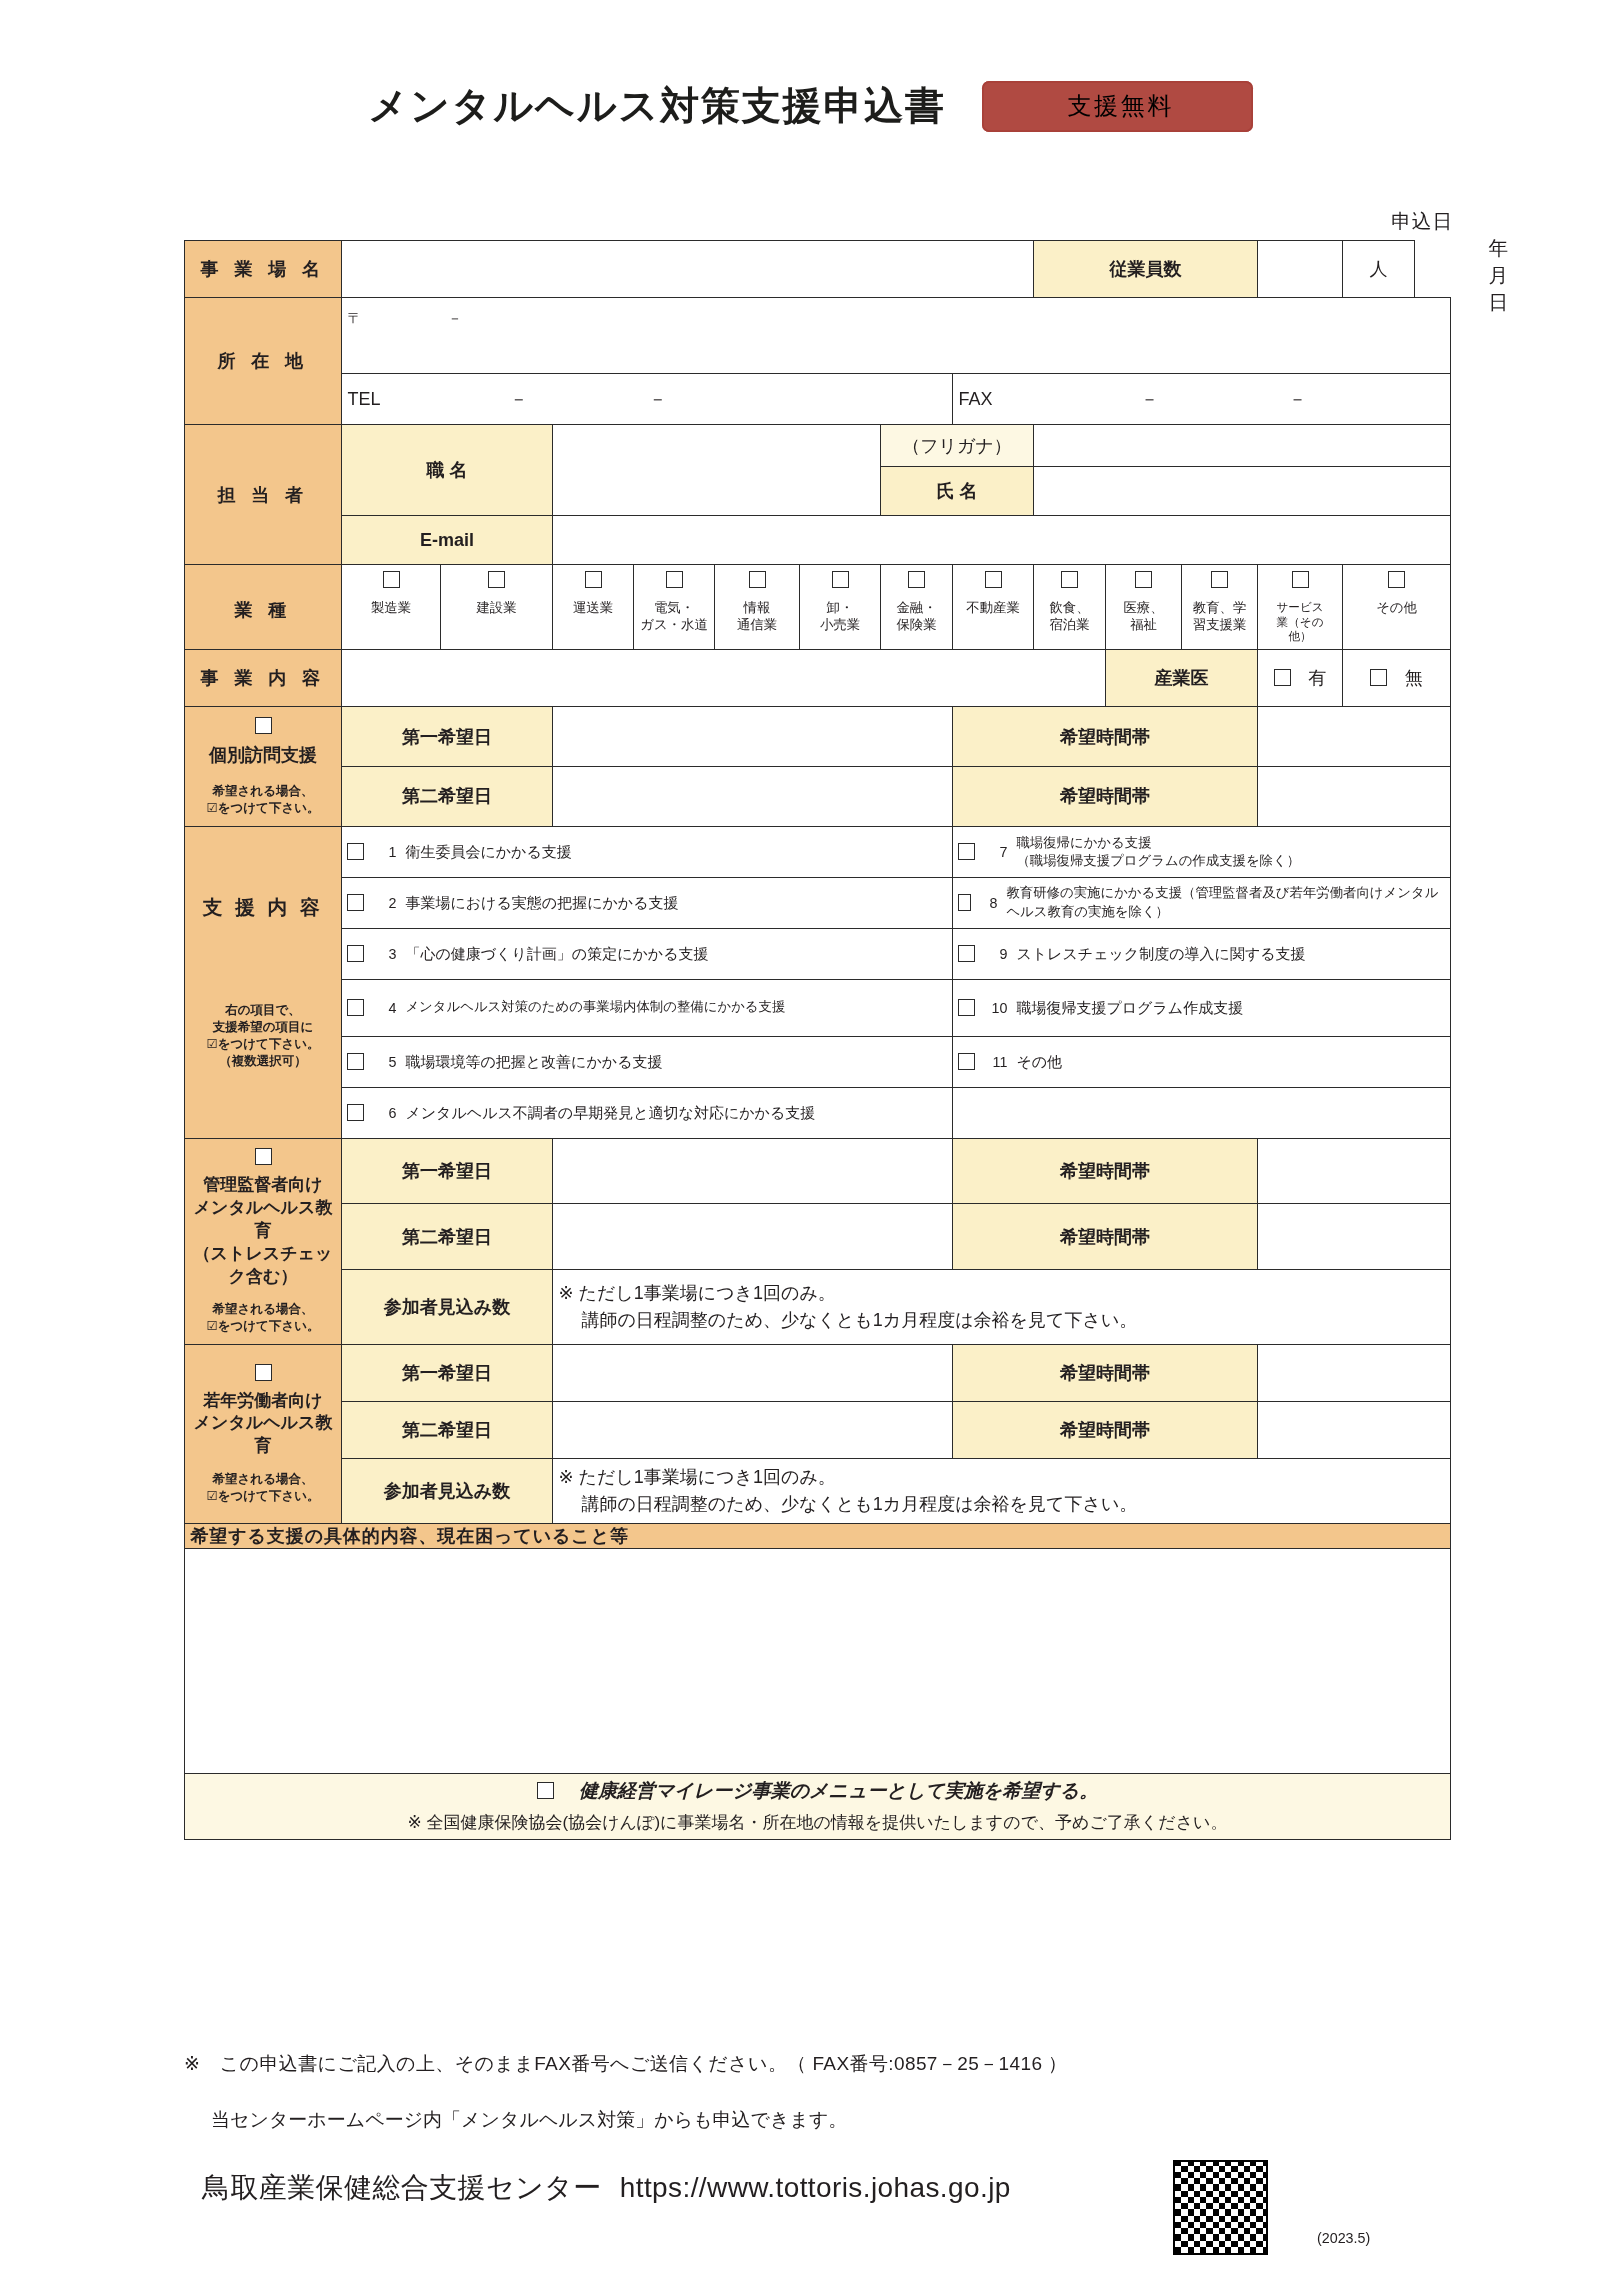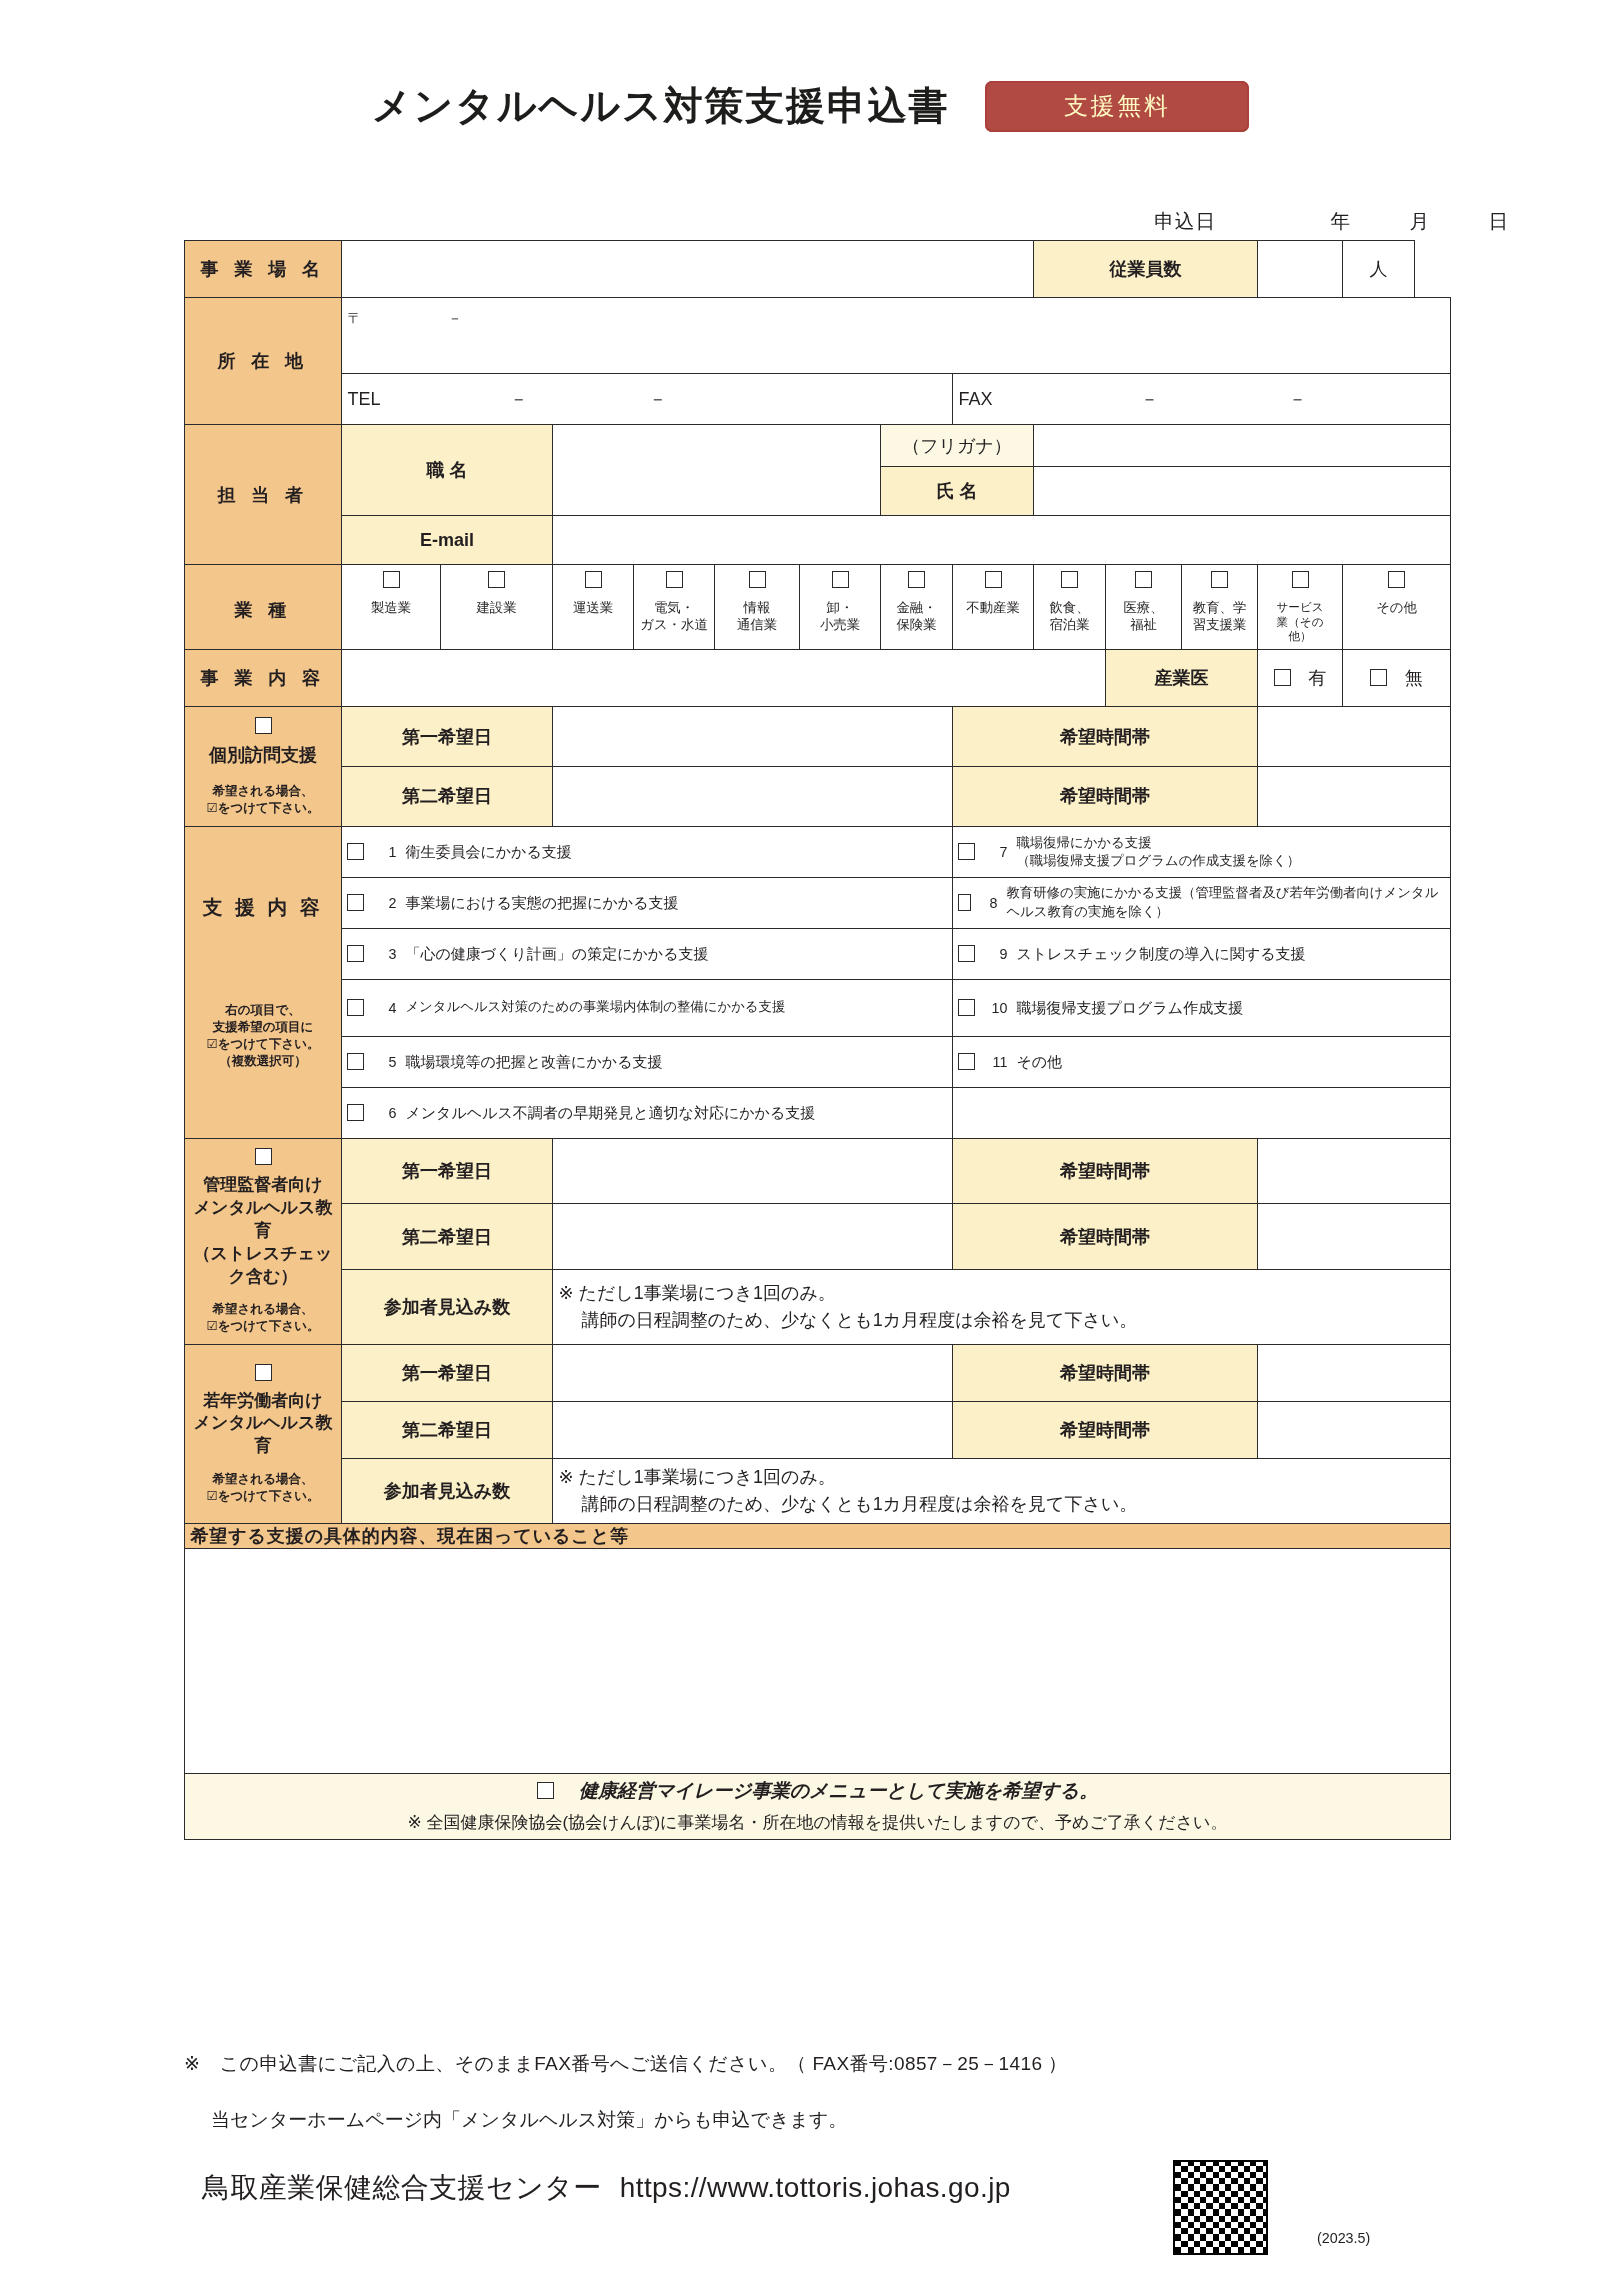--- a/index.html
+++ b/index.html
@@ -16,29 +16,30 @@
   .title-row{
     position:absolute;left:0;top:79px;width:1621px;
     display:flex;align-items:center;justify-content:center;
   }
   .doc-title{
     font-size:39px;letter-spacing:1.8px;font-weight:700;color:#1d1d1b;
     margin-right:36px;
   }
   .free-badge{
     width:264px;height:51px;border-radius:7.2px;
-    background:#b04a42;color:#fef9c3;
+    background:#b04a42;color:#000000;
     display:flex;align-items:center;justify-content:center;
     font-size:24px;letter-spacing:2.7px;
     box-shadow:inset 0 0 0 1.8px #a84039;
+    padding-left:7px;
   }
 
   .apply-date{
     position:absolute;right:112px;top:208px;
-    font-size:19.7px;letter-spacing:0.9px;display:flex;gap:0;align-items:center;
+    font-size:19.7px;letter-spacing:0.9px;display:flex;gap:0;align-items:flex-end;flex-direction:column;
   }
   .apply-date .lbl{margin-right:56px;}
   .apply-date .u{display:inline-block;width:79px;text-align:right;}
 
   
   .form{
     position:absolute;left:184px;top:240px;width:1254px;
     border-collapse:collapse;table-layout:fixed;
   }
   .form td{

